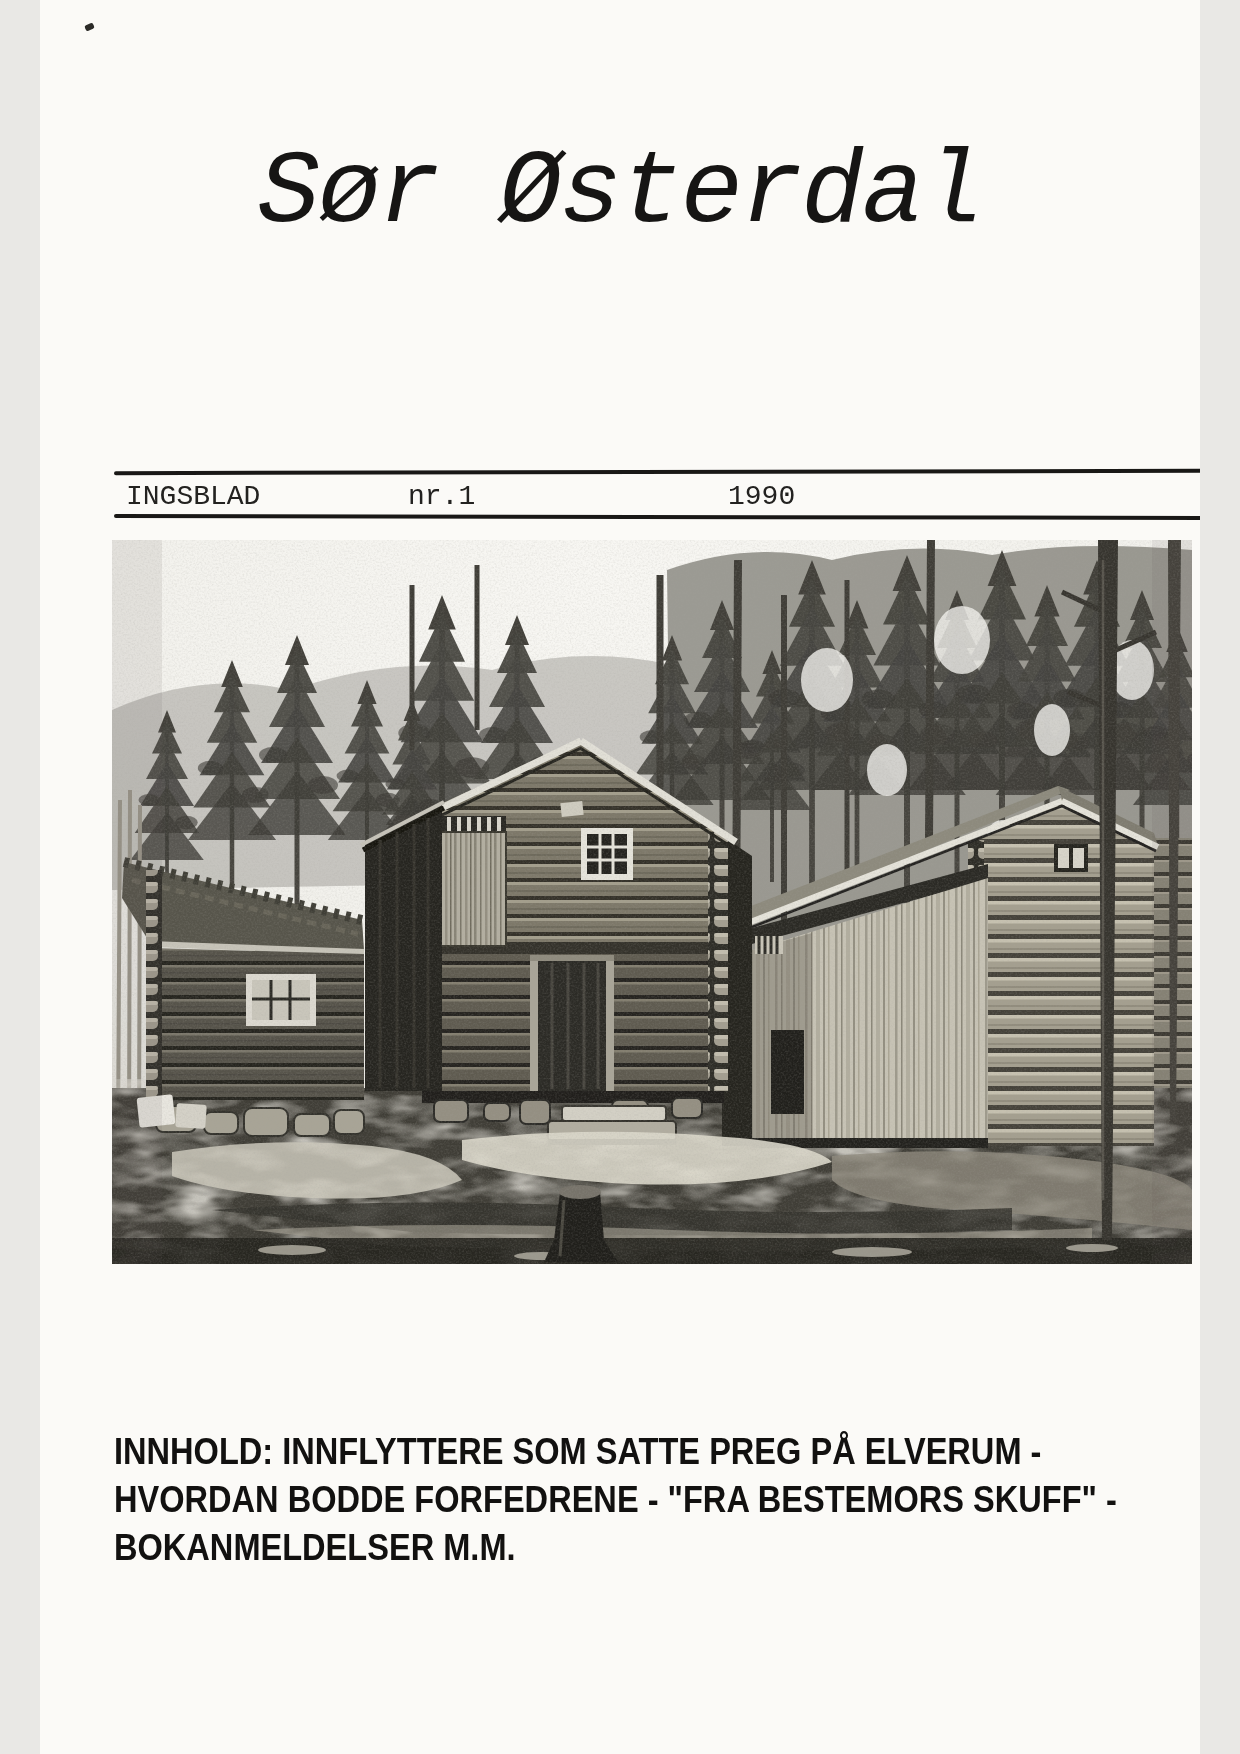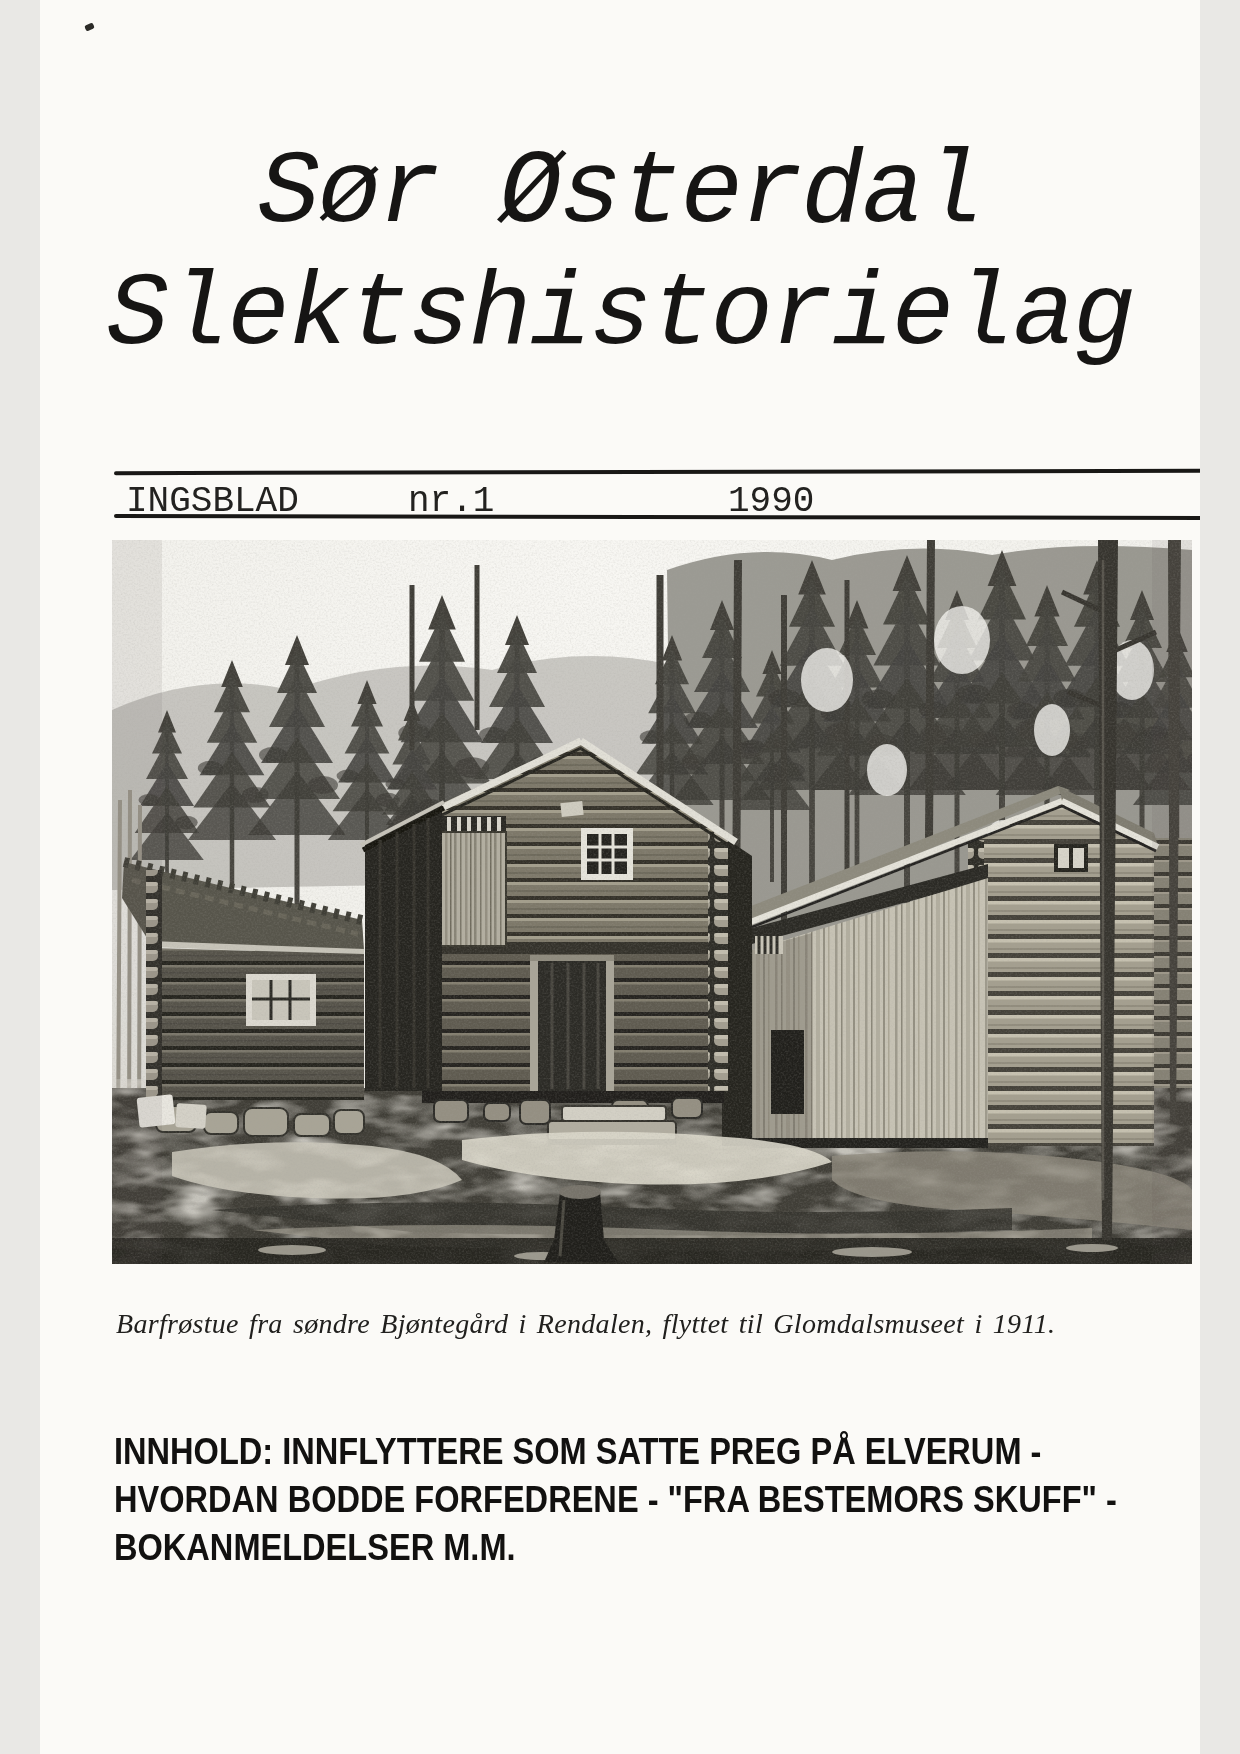--- a/index.html
+++ b/index.html
@@ -11,21 +11,21 @@
   
   .title{position:absolute;left:0;top:132px;width:100%;text-align:center;
          font-family:"Liberation Mono","DejaVu Sans Mono",monospace;font-style:italic;
          color:#161514;}
   .title .l1,.title .l2{font-size:104px;line-height:122px;letter-spacing:-2px;white-space:nowrap;}
   
   .rule{position:absolute;left:74px;width:1092px;height:4px;background:#191816;border-radius:2px;}
   .rule.r1{top:470px;transform:rotate(-0.12deg);}
   .rule.r2{top:515px;transform:rotate(0.1deg);}
   .masthead{position:absolute;left:0;top:481px;width:100%;height:34px;
-            font-family:"Liberation Mono","DejaVu Sans Mono",monospace;font-size:36px;color:#232220;}
+            font-family:"Liberation Mono","DejaVu Sans Mono",monospace;font-size:28px;color:#232220;}
   .masthead .pub{position:absolute;left:86px;top:0;}
   .masthead .issue{position:absolute;left:368px;top:0;text-align:right;}
   .masthead .year{position:absolute;left:688px;top:0;}
   
   .photo{position:absolute;left:72px;top:540px;width:1080px;height:724px;overflow:hidden;background:#f4f3ef;}
   .photo svg{display:block;}
   
   .caption{position:absolute;left:76px;top:1308px;width:1090px;
            font-family:"Liberation Serif","DejaVu Serif",serif;font-style:italic;
            font-size:28px;letter-spacing:0.3px;word-spacing:3px;color:#21201e;white-space:nowrap;}
@@ -36,21 +36,20 @@
 </style>
 </head>
 <body>
 
 <div class="page">
 
   <div class="speck s1"></div>
 
   <div class="title">
     <div class="l1">Sør Østerdal</div>
-    <div class="l2">Slektshistorielag</div>
   </div>
 
   <div class="rule r1"></div>
   <div class="masthead">
     <span class="pub">INGSBLAD</span>
     <span class="issue">nr.1</span>
     <span class="year">1990</span>
   </div>
   <div class="rule r2"></div>
 
@@ -353,21 +352,20 @@
         <ellipse cx="468" cy="652" rx="21" ry="7" fill="#77736a"></ellipse>
         <line x1="452" y1="660" x2="448" y2="716" stroke="#4a4840" stroke-width="3"></line>
       </g>
 
       <rect x="0" y="0" width="50" height="724" fill="#55534c" opacity="0.10"></rect>
       <rect x="1040" y="0" width="40" height="724" fill="#55534c" opacity="0.10"></rect>
       <rect width="1080" height="724" filter="url(#grain)" opacity="0.4"></rect>
     </svg>
   </figure>
 
-  <figcaption class="caption">Barfrøstue fra søndre Bjøntegård i Rendalen, flyttet til Glomdalsmuseet i 1911.</figcaption>
 
   <div class="contents">
     <div>INNHOLD: INNFLYTTERE SOM SATTE PREG PÅ ELVERUM -</div>
     <div>HVORDAN BODDE FORFEDRENE - "FRA BESTEMORS SKUFF" -</div>
     <div>BOKANMELDELSER M.M.</div>
   </div>
 
 </div>
 
 </body></html>

